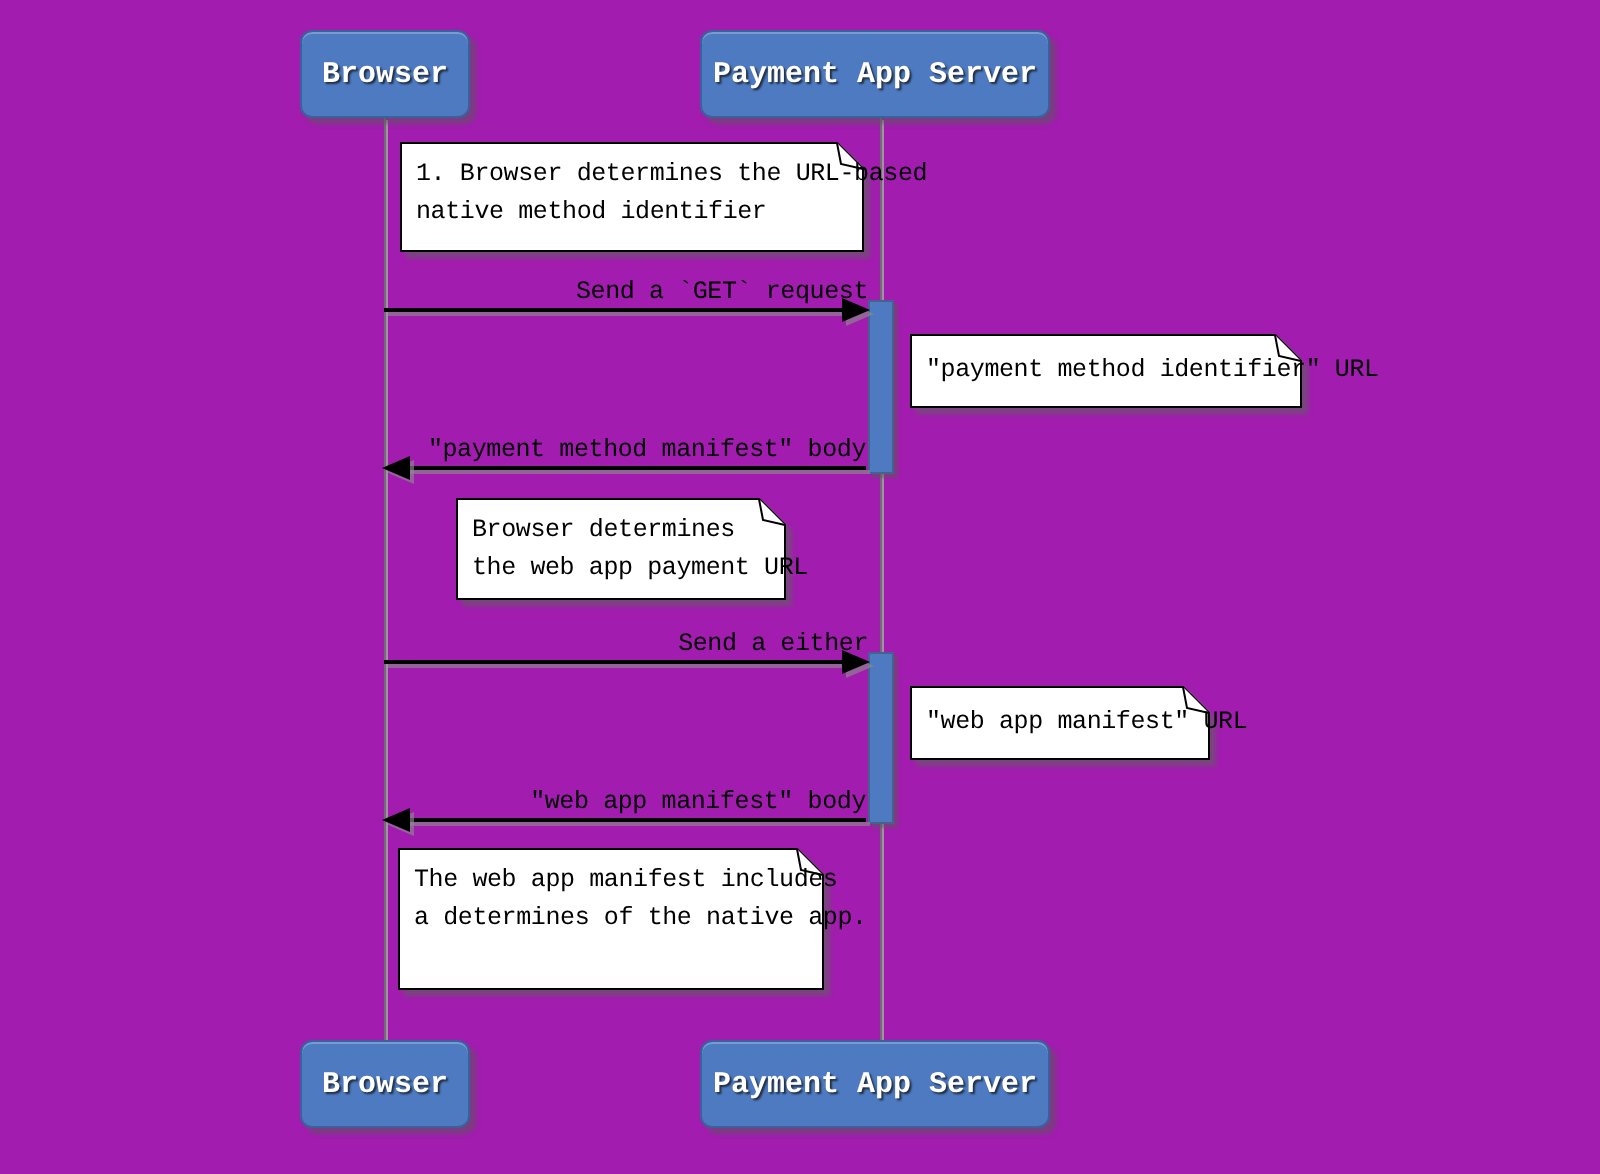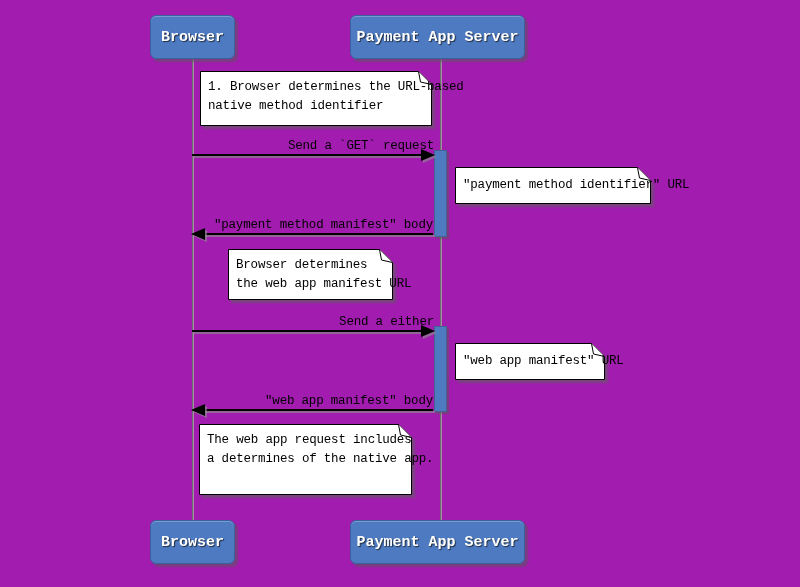--- a/index.html
+++ b/index.html
@@ -165,21 +165,21 @@
     <div class="head head-left"></div>
   </div>
 
   <div class="note note-2">
       <svg width="165" height="51" class="note-bg">
         <path d="M0.5 0.5 H151.5 L164.5 13.5 V50.5 H0.5 Z"></path>
         <path d="M151.5 0.5 L153.5 11 L164.5 13.5"></path>
       </svg>
     <div class="note-text">
       <div>Browser determines</div>
-      <div>the web app manifest URL</div>
+      <div>the web app payment URL</div>
     </div>
   </div>
 
   <div class="msg msg-right msg-3">
     <div class="msg-label">Send a either</div>
     <div class="msg-line"></div>
     <div class="head head-right"></div>
   </div>
 
   <div class="note note-r2">
@@ -197,18 +197,18 @@
     <div class="msg-line"></div>
     <div class="head head-left"></div>
   </div>
 
   <div class="note note-3">
       <svg width="213" height="71" class="note-bg">
         <path d="M0.5 0.5 H199.5 L212.5 13.5 V70.5 H0.5 Z"></path>
         <path d="M199.5 0.5 L201.5 11 L212.5 13.5"></path>
       </svg>
     <div class="note-text">
-      <div>The web app request includes</div>
+      <div>The web app manifest includes</div>
       <div>a determines of the native app.</div>
     </div>
   </div>
 
 </div>
 
 </body></html>

